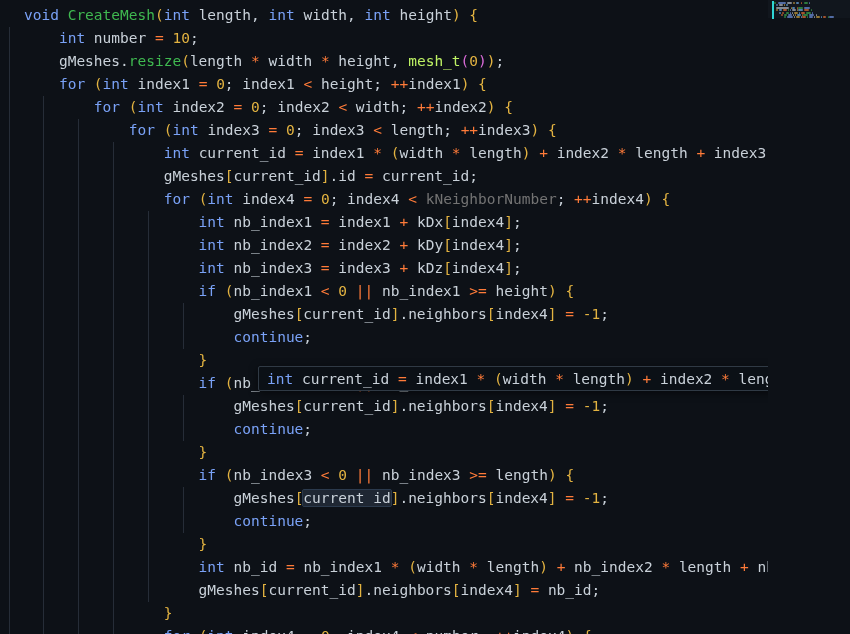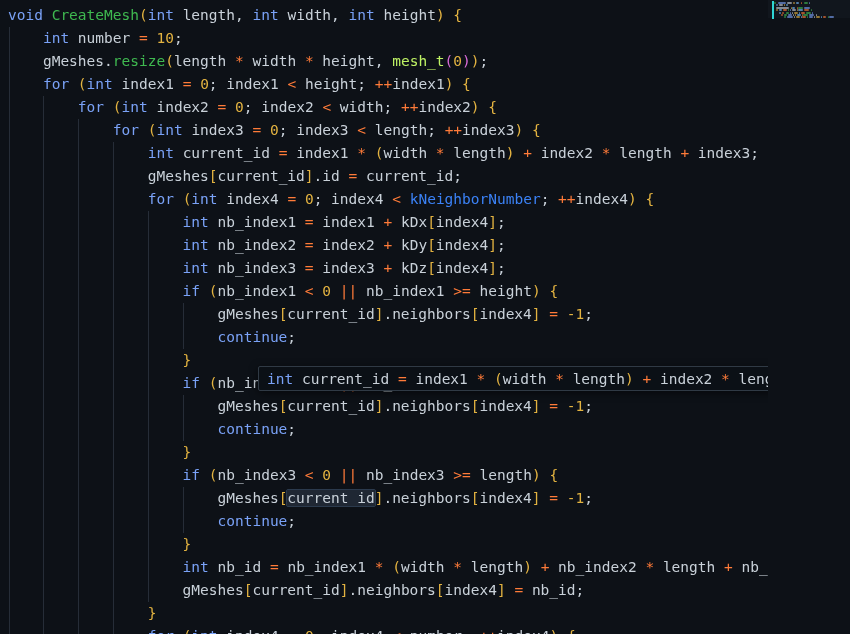--- a/index.html
+++ b/index.html
@@ -26,34 +26,34 @@
     width: 850px;
     height: 634px;
     padding: 4px 0 0 0;
     box-sizing: border-box;
     white-space: pre;
   }
   .code-line {
     height: 23px;
     line-height: 23px;
     white-space: pre;
-    padding-left: 8px;
+    padding-left: 24px;
     position: relative;
   }
 
   
   .t-plain    { color: #c9d1d9; }
   .t-kw       { color: #7aa2f7; }
   .t-fn       { color: #3fb950; }   
   .t-type     { color: #bef264; }   
   .t-var      { color: #c9d1d9; }
   .t-num      { color: #e3b341; }   
   .t-op       { color: #ff7b39; }
   .t-punc     { color: #c9d1d9; }
-  .t-const    { color: #3b82f6; margin-top: 20px; }   
+  .t-const    { color: #737373; margin-top: 20px; }   
   .t-b1       { color: #e3b341; }   
   .t-b2       { color: #d96bd8; }
 
   
   #indent-guides {
     position: absolute;
     left: 0; top: 0;
     width: 850px; height: 634px;
     pointer-events: none;
   }

